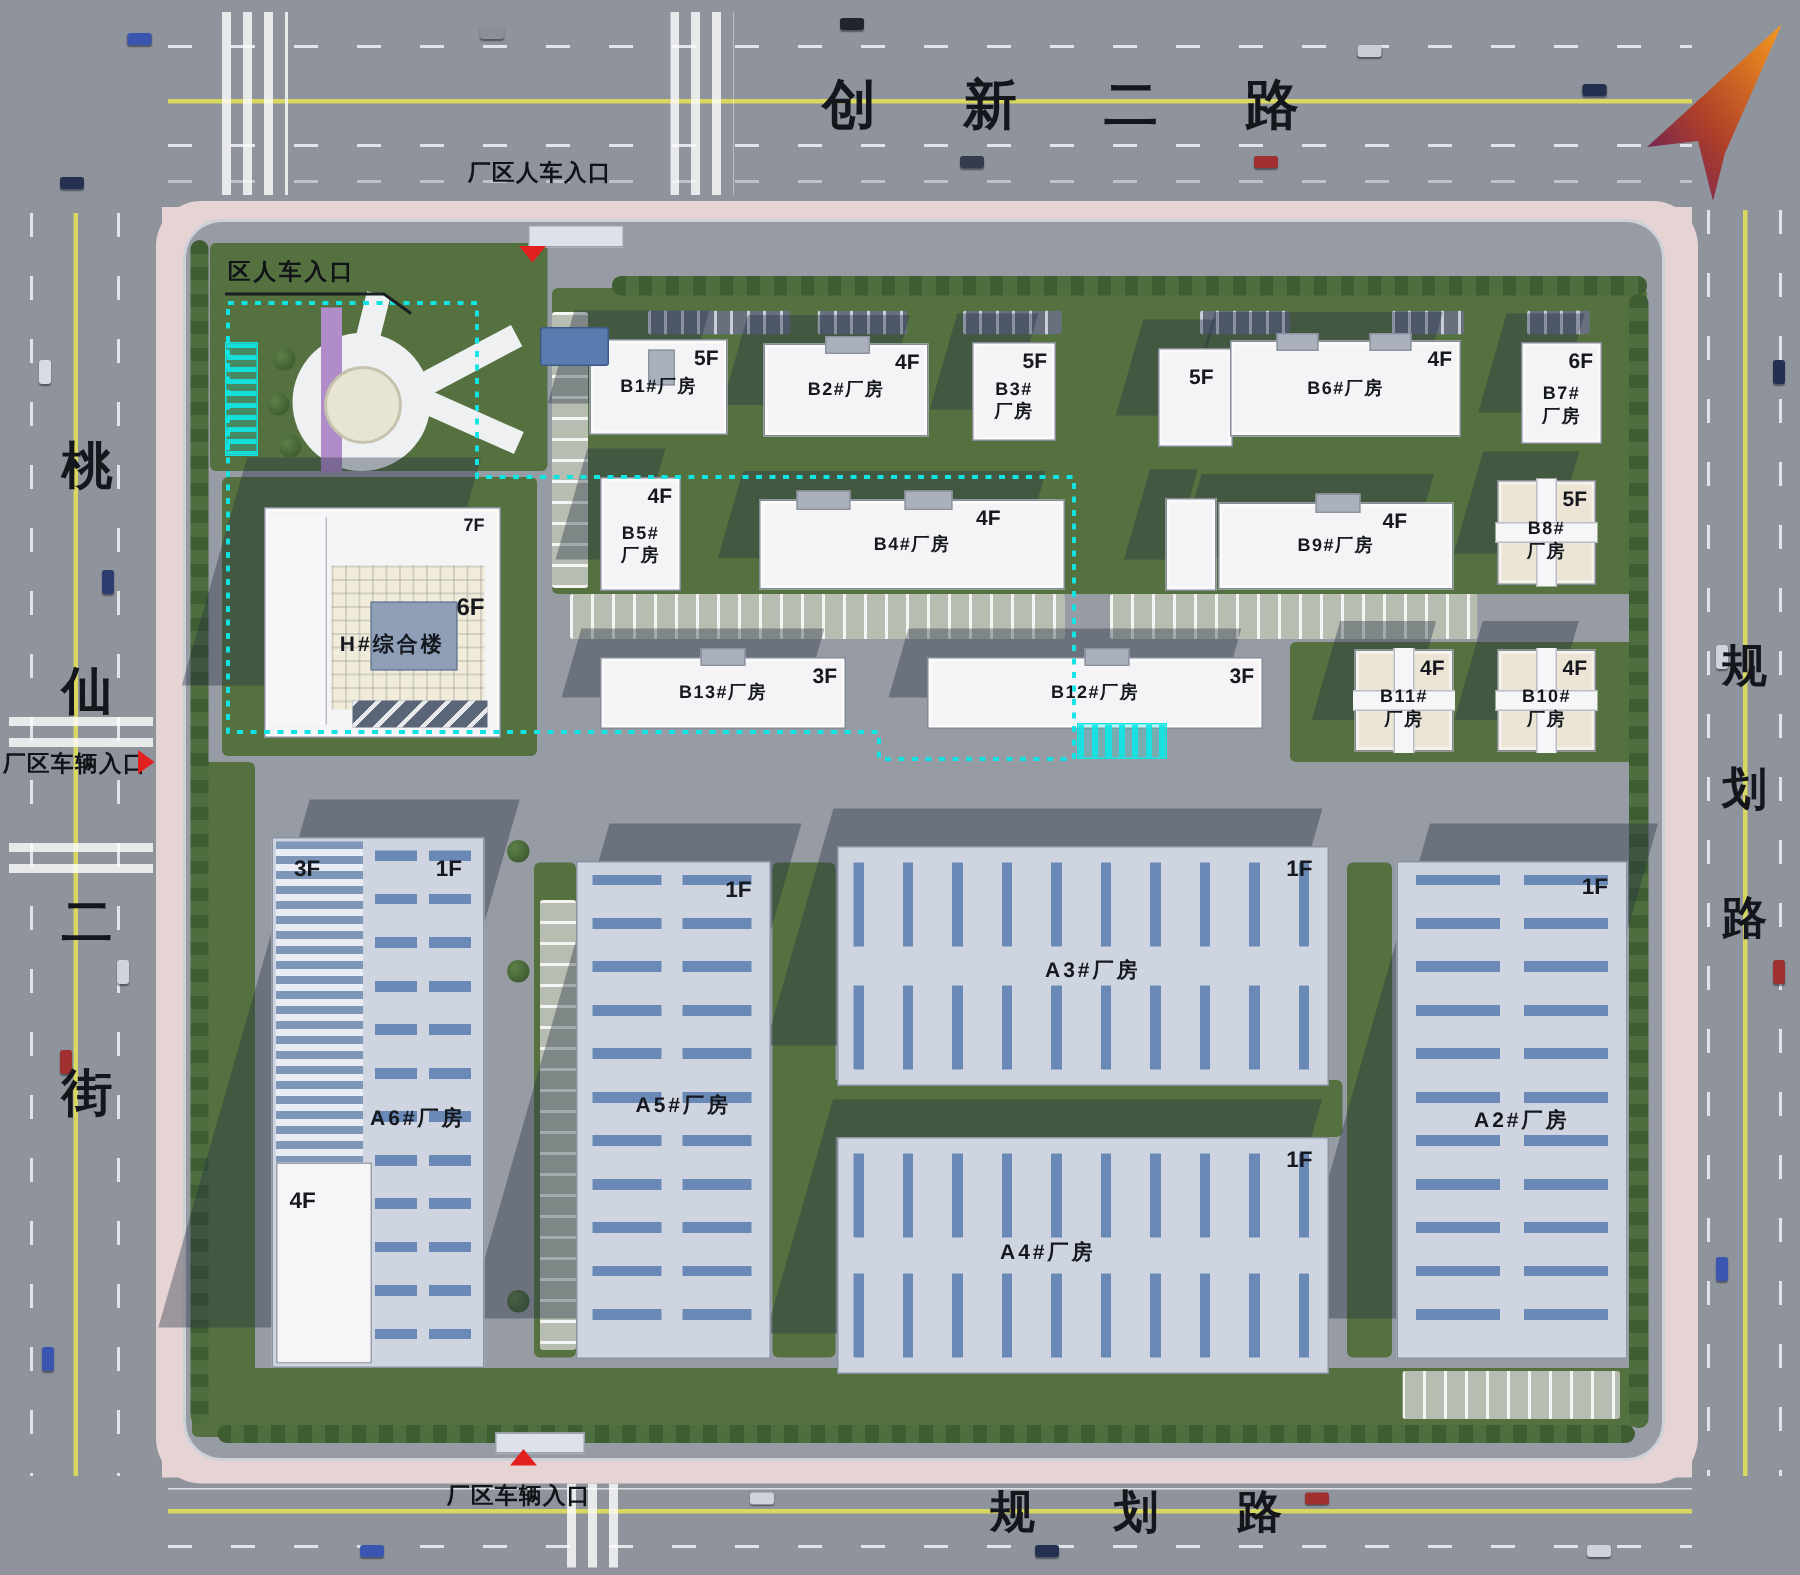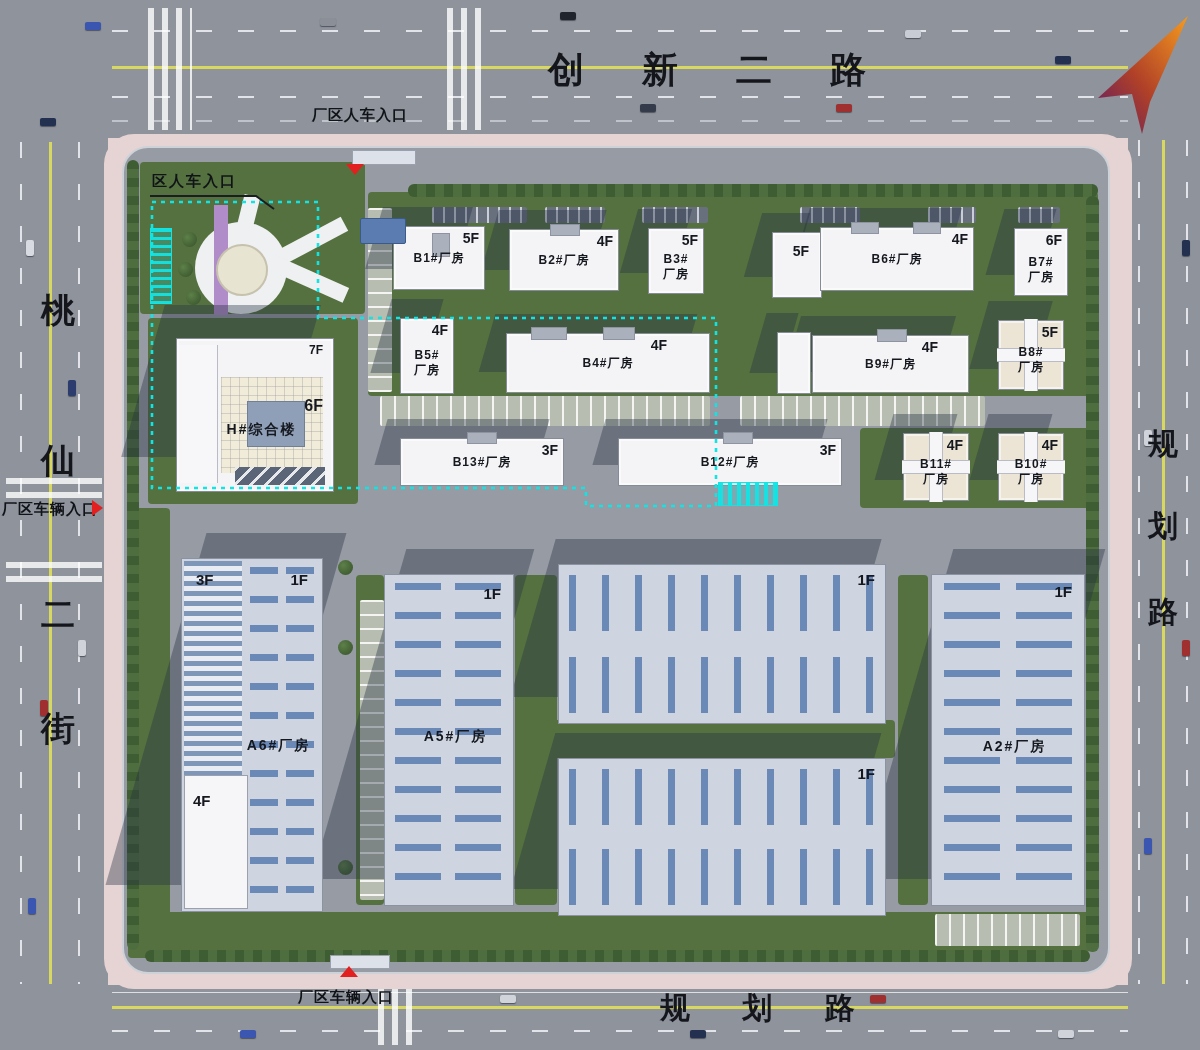--- a/index.html
+++ b/index.html
@@ -259,26 +259,28 @@
       <div class="vbars" style="left:10px;top:8px;width:46px;height:calc(100% - 16px);"></div>
       <div class="vbars" style="left:70px;top:8px;width:46px;height:calc(100% - 16px);"></div>
       <span class="fl" style="top:10px;right:12px;font-size:15px;">1F</span>
       <span class="bn an" style="top:49%;">A5#厂房</span>
     </div>
 
     <div class="abldg" style="left:558px;top:564px;width:326px;height:158px;">
       <div class="hbars" style="left:10px;top:10px;width:calc(100% - 20px);height:56px;"></div>
       <div class="hbars" style="left:10px;top:92px;width:calc(100% - 20px);height:56px;"></div>
       <span class="fl" style="top:6px;right:10px;font-size:15px;">1F</span>
+      <span class="bn an" style="top:52%;">A3#厂房</span>
     </div>
 
     <div class="abldg" style="left:558px;top:758px;width:326px;height:156px;">
       <div class="hbars" style="left:10px;top:10px;width:calc(100% - 20px);height:56px;"></div>
       <div class="hbars" style="left:10px;top:90px;width:calc(100% - 20px);height:56px;"></div>
       <span class="fl" style="top:6px;right:10px;font-size:15px;">1F</span>
+      <span class="bn an" style="top:49%;left:-60px;">A4#厂房</span>
     </div>
 
     <div class="abldg" style="left:931px;top:574px;width:152px;height:330px;">
       <div class="vbars" style="left:12px;top:8px;width:56px;height:calc(100% - 16px);"></div>
       <div class="vbars" style="left:84px;top:8px;width:56px;height:calc(100% - 16px);"></div>
       <span class="fl" style="top:8px;right:12px;font-size:15px;">1F</span>
       <span class="bn an" style="top:52%;">A2#厂房</span>
     </div>
 
     <div class="kiosk" style="left:360px;top:218px;width:44px;height:24px;"></div>

